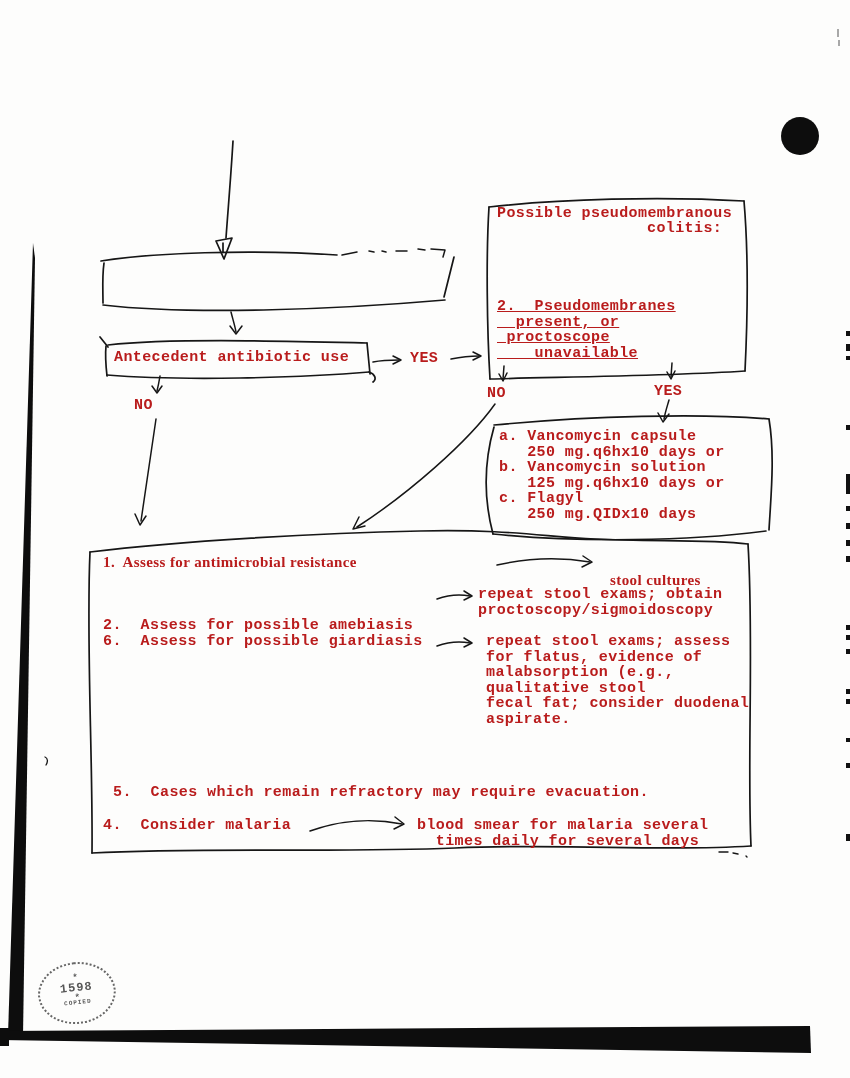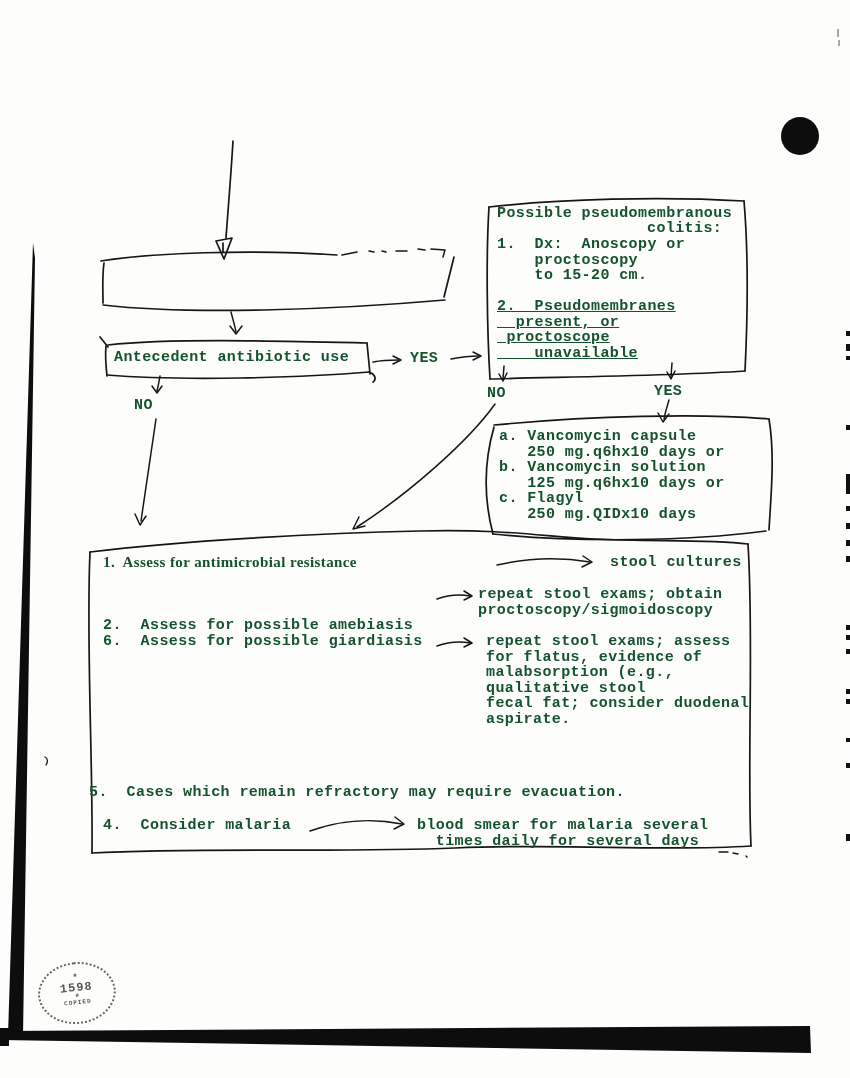--- a/index.html
+++ b/index.html
@@ -5,21 +5,21 @@
   html,body { margin:0; padding:0; background:#e9e9e7; }
   .page {
     position:relative; width:850px; height:1078px; margin:0 auto;
     background:#fdfdfc; overflow:hidden;
     font-family:"Liberation Mono","DejaVu Sans Mono",monospace;
   }
   .ink-layer { position:absolute; left:0; top:0; }
   .t {
     position:absolute;
     font:bold 15px/15.5px "Liberation Mono","DejaVu Sans Mono",monospace;
-    letter-spacing:0.4px; color:#14532d; white-space:pre;
+    letter-spacing:0.4px; color:#b91c1c; white-space:pre;
   }
   .stamp {
     position:absolute; left:36px; top:960px; width:82px; height:68px;
     transform:rotate(-6deg); opacity:.85; color:#3a3a3a; text-align:center;
   }
   .stamp-ring {
     position:absolute; left:2px; top:2px; width:74px; height:58px;
     border:2px dotted #4d4d4d; border-radius:50%;
   }
   .stamp-star { position:absolute; left:0; width:100%; font:bold 9px/8px "Liberation Mono",monospace; }
@@ -166,48 +166,45 @@
 
   <div class="t" style="left:114px; top:350px;">Antecedent antibiotic use</div>
 
   <div class="t" style="left:410px; top:351px;">YES</div>
   <div class="t" style="left:134px; top:398px;">NO</div>
   <div class="t" style="left:487px; top:386px;">NO</div>
   <div class="t" style="left:654px; top:384px;">YES</div>
 
   <div class="t" style="left:497px; top:206px;">Possible pseudomembranous</div>
   <div class="t" style="left:647px; top:221px;">colitis:</div>
-  <div class="t" style="left:497px; top:237px;">1.  Dx:  Anoscopy or
-    proctoscopy
-    to 15-20 cm.</div>
   <div class="t" style="left:497px; top:299px;text-decoration:underline;">2.  Pseudomembranes
   present, or
  proctoscope
     unavailable</div>
 
   <div class="t" style="left:499px; top:429px;">a. Vancomycin capsule
    250 mg.q6hx10 days or
 b. Vancomycin solution
    125 mg.q6hx10 days or
 c. Flagyl
    250 mg.QIDx10 days</div>
 
   <div class="t" style="left:103px; top:555px;font-family:Liberation Serif, serif;">1.  Assess for antimicrobial resistance</div>
-  <div class="t" style="left:610px; top:555px;">stool cultures</div>
+  <div class="t" style="left:610px; top:573px;font-family:Liberation Serif, serif;">stool cultures</div>
   <div class="t" style="left:103px; top:580px;margin-top:38px;">2.  Assess for possible amebiasis</div>
   <div class="t" style="left:478px; top:587px;">repeat stool exams; obtain
 proctoscopy/sigmoidoscopy</div>
   <div class="t" style="left:103px; top:634px;">6.  Assess for possible giardiasis</div>
   <div class="t" style="left:478px; top:634px;margin-left:8px;">repeat stool exams; assess
 for flatus, evidence of
 malabsorption (e.g.,
 qualitative stool
 fecal fat; consider duodenal
 aspirate.</div>
-  <div class="t" style="left:89px; top:785px;text-align:right;">5.  Cases which remain refractory may require evacuation.</div>
+  <div class="t" style="left:113px; top:785px;text-align:right;">5.  Cases which remain refractory may require evacuation.</div>
   <div class="t" style="left:103px; top:818px;">4.  Consider malaria</div>
   <div class="t" style="left:417px; top:818px;">blood smear for malaria several
   times daily for several days</div>
 
   <div class="stamp">
     <div class="stamp-ring"></div>
     <div class="stamp-star" style="top:14px;">*</div>
     <div class="stamp-number">1598</div>
     <div class="stamp-star" style="top:34px;">*</div>
     <div class="stamp-label">COPIED</div>

